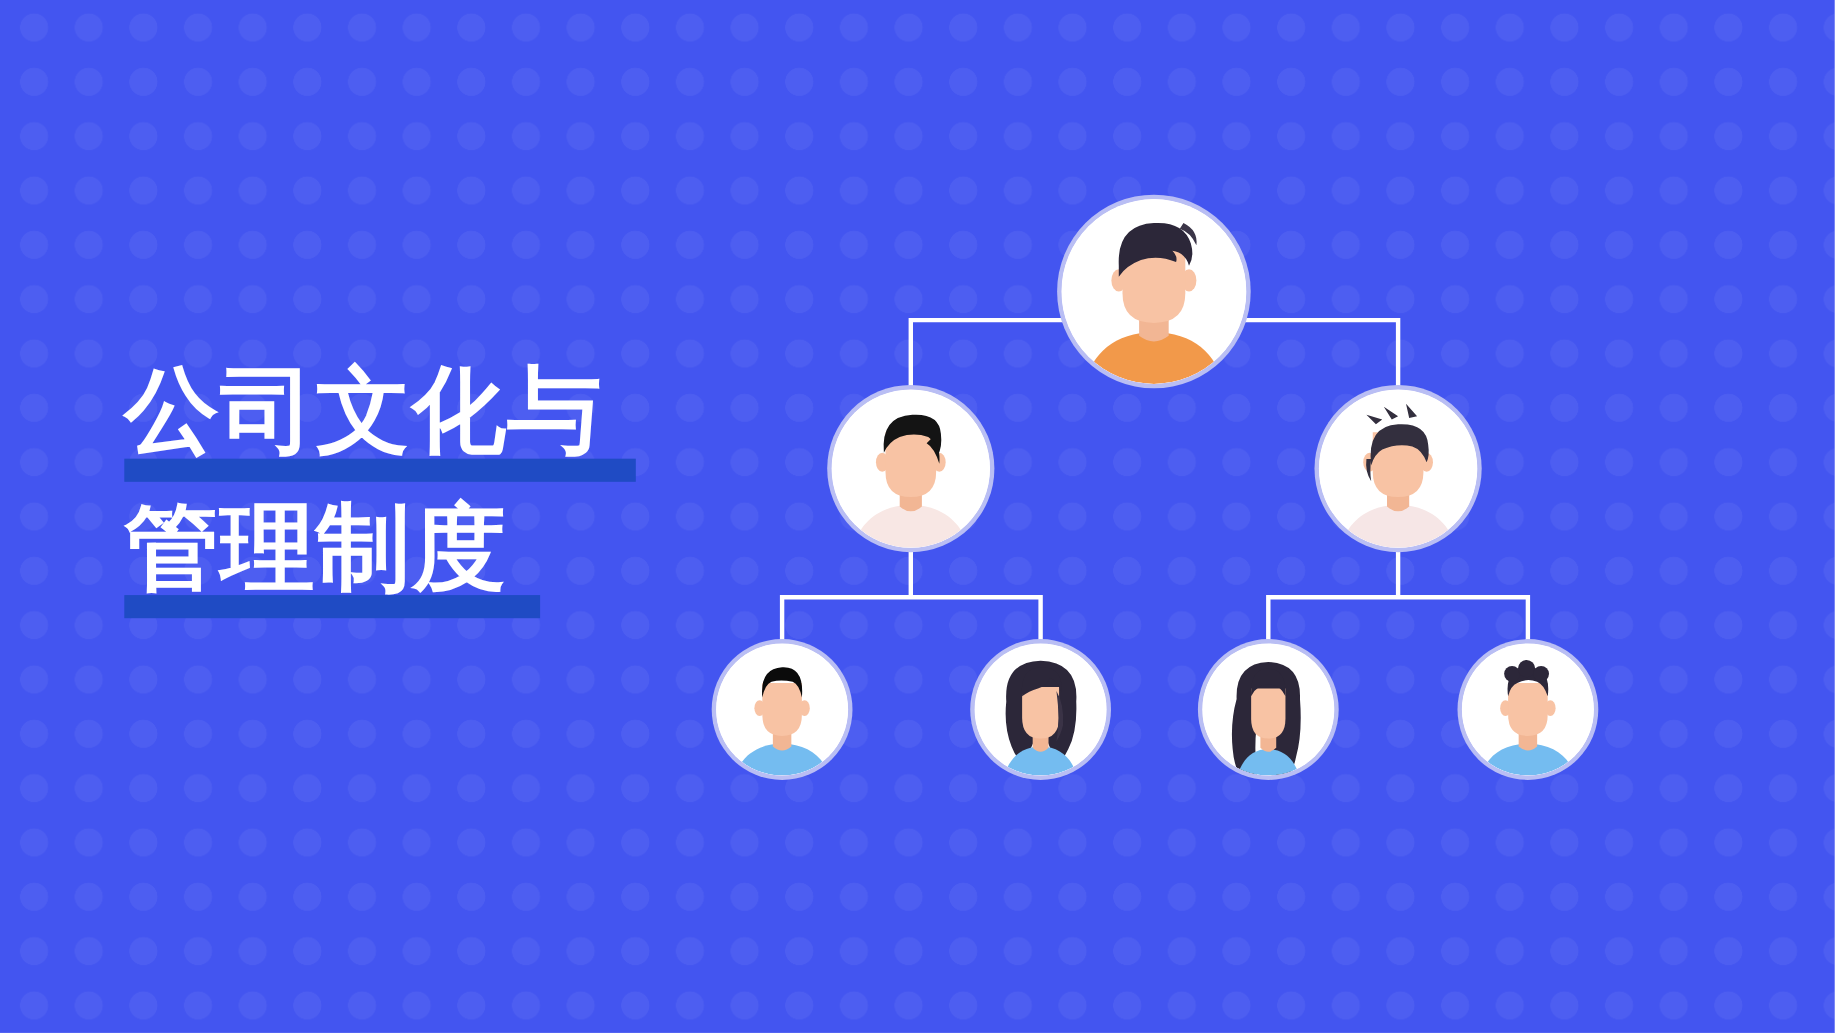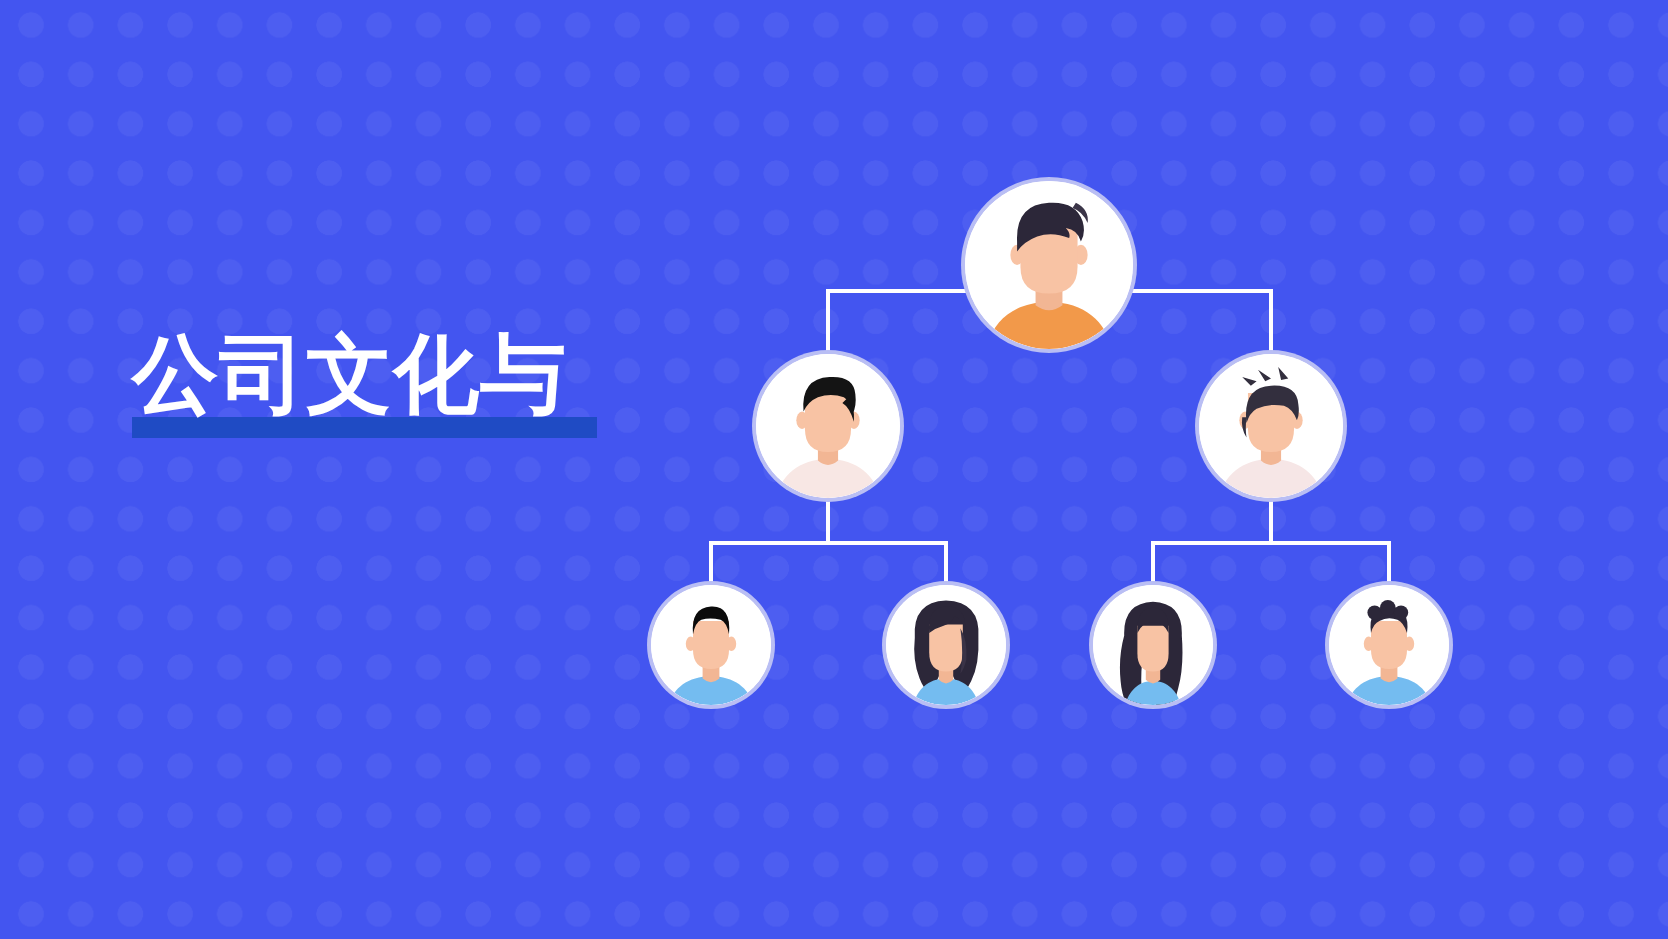--- a/index.html
+++ b/index.html
@@ -27,21 +27,20 @@
     background-image: radial-gradient(circle at 31px 25px, rgba(255,255,255,0.055) 12.5px, rgba(255,255,255,0) 13px);
     background-size: 49.7px 49.4px;
     pointer-events: none;
   }
   
   #title-block {
     position: absolute;
     left: 113px;
     top: 323px;
     width: 560px;
-    margin-left: 19px;
   }
   .title-line {
     position: relative;
     display: block;
     height: 102px;
     line-height: 102px;
     white-space: nowrap;
   }
   .title-underline {
     position: absolute;
@@ -93,20 +92,24 @@
 <body>
 
 <div id="slide">
 
   <div id="dot-pattern"></div>
 
   <div id="title-block">
     <div class="title-line" id="title-line-1">
       <span class="title-underline"></span>
       <span class="title-text">公司文化与</span>
+    </div>
+    <div class="title-line" id="title-line-2">
+      <span class="title-underline"></span>
+      <span class="title-text">管理制度</span>
     </div>
   </div>
 
   <div id="org-chart">
     <svg id="connector-layer" viewBox="0 0 1668 939" width="1668" height="939" xmlns="http://www.w3.org/2000/svg">
 
       <path d="M1049 291 L1049 291" stroke="#FFFFFF" stroke-width="4" fill="none"></path>
       <path d="M828 354 L828 291 L1271 291 L1271 354" stroke="#FFFFFF" stroke-width="4" fill="none" stroke-linejoin="miter"></path>
 
       <path d="M828 498 L828 543" stroke="#FFFFFF" stroke-width="4" fill="none"></path>

